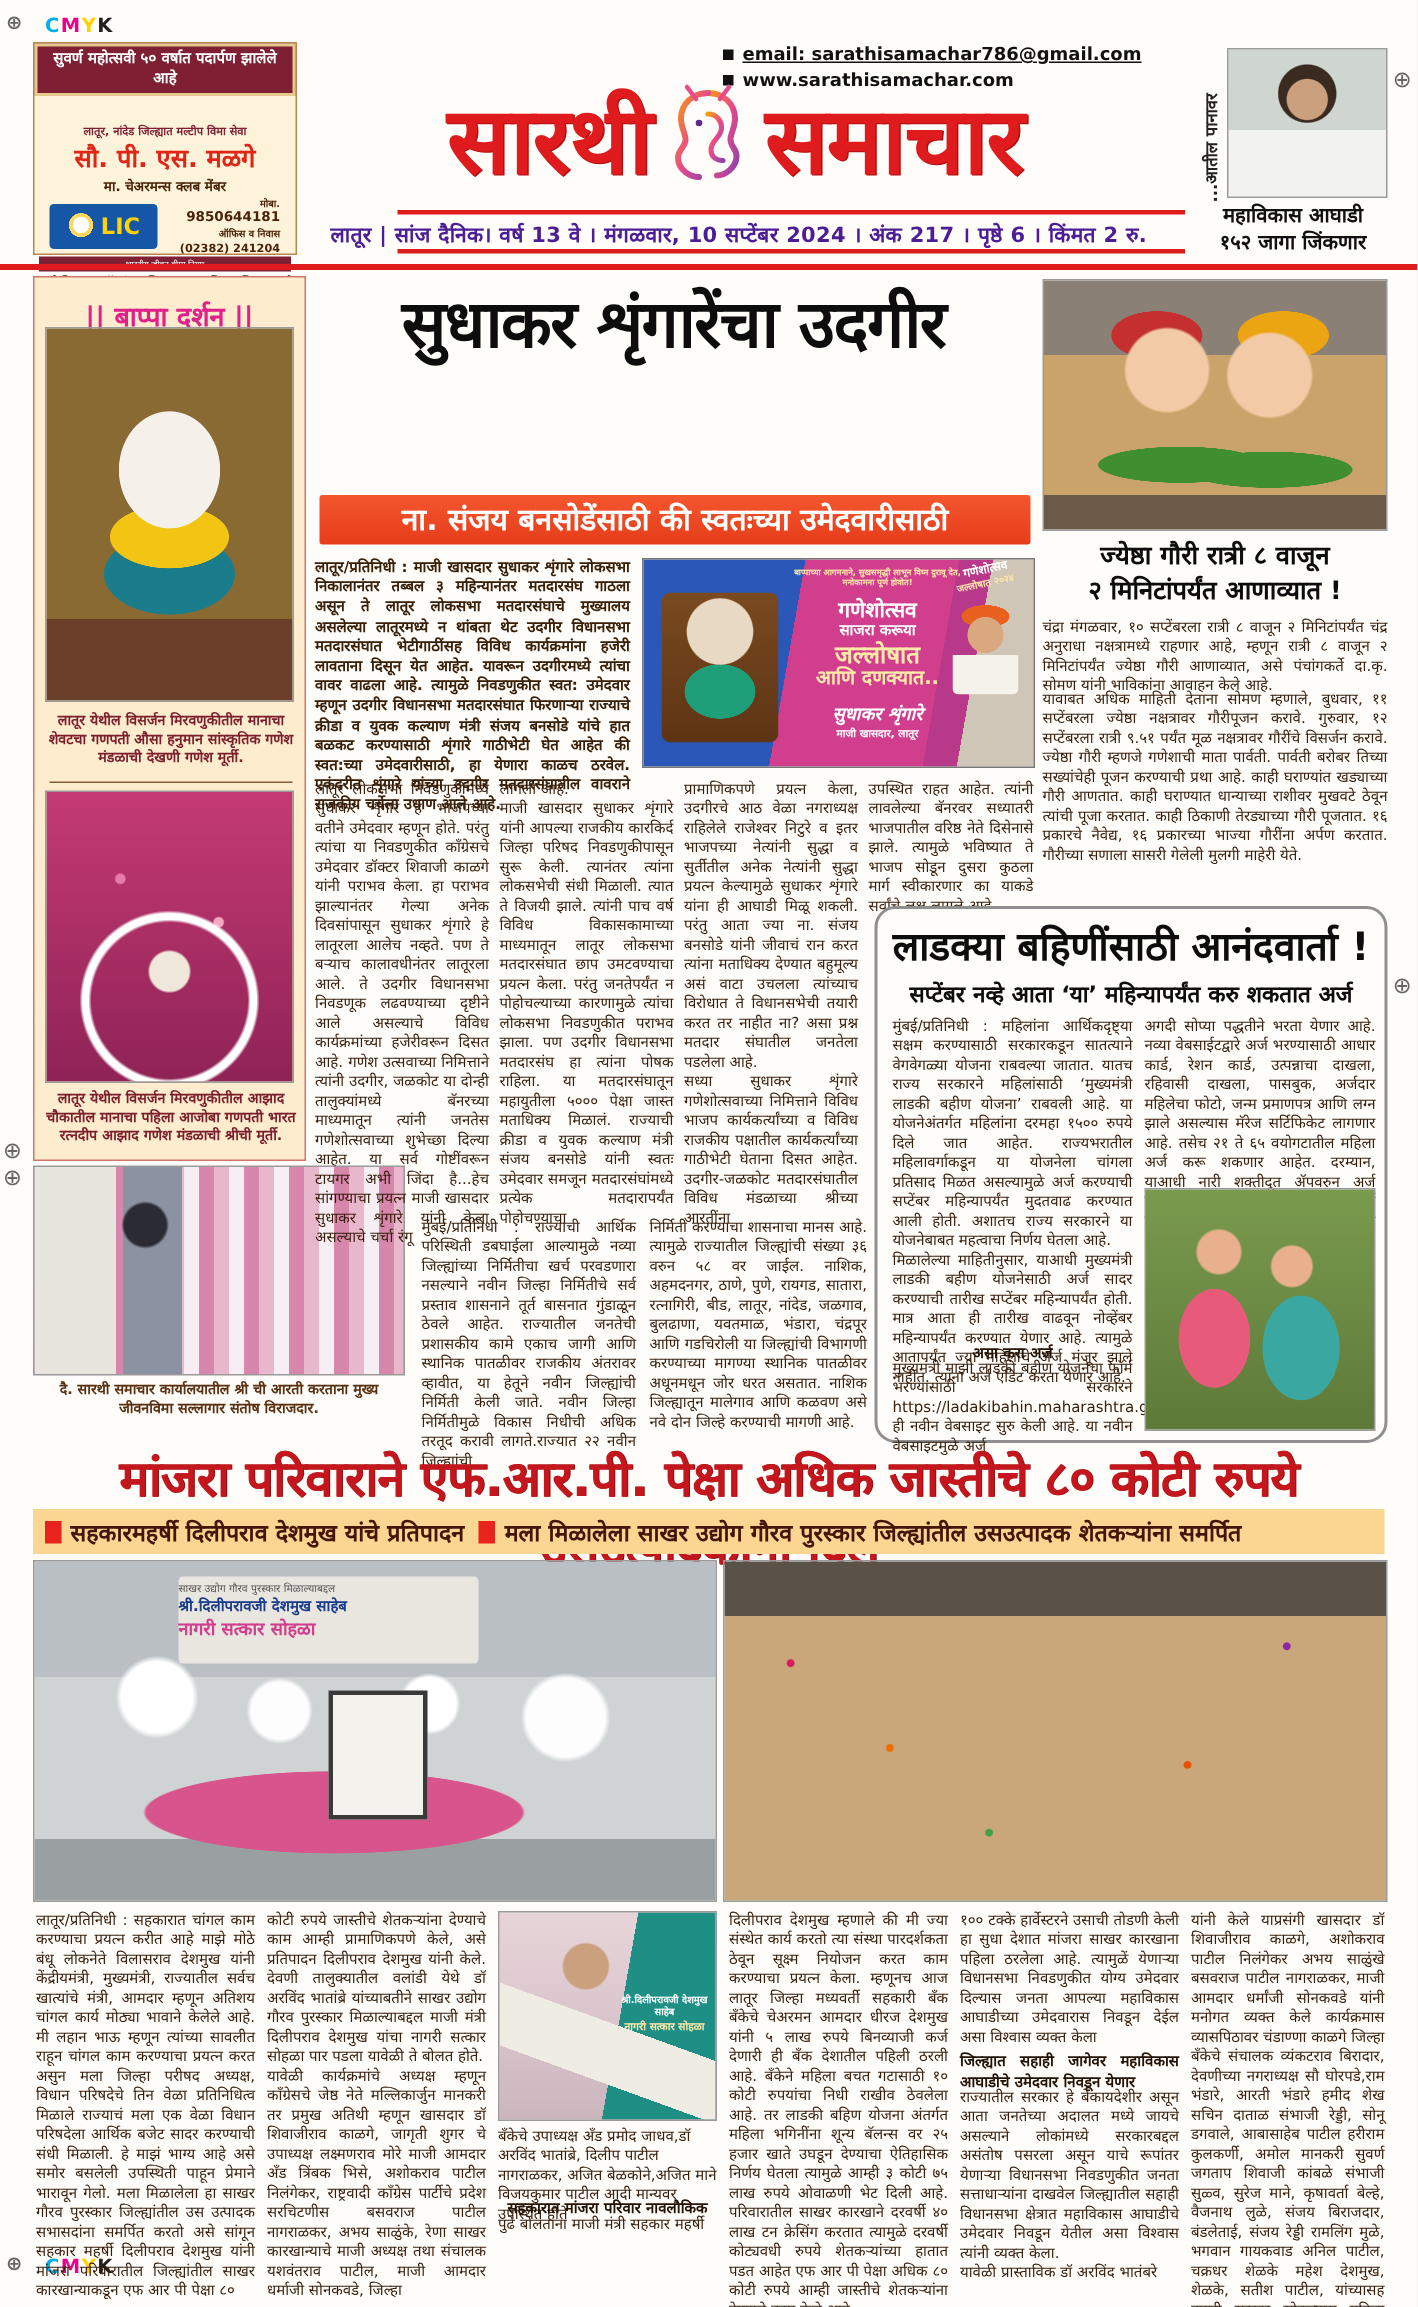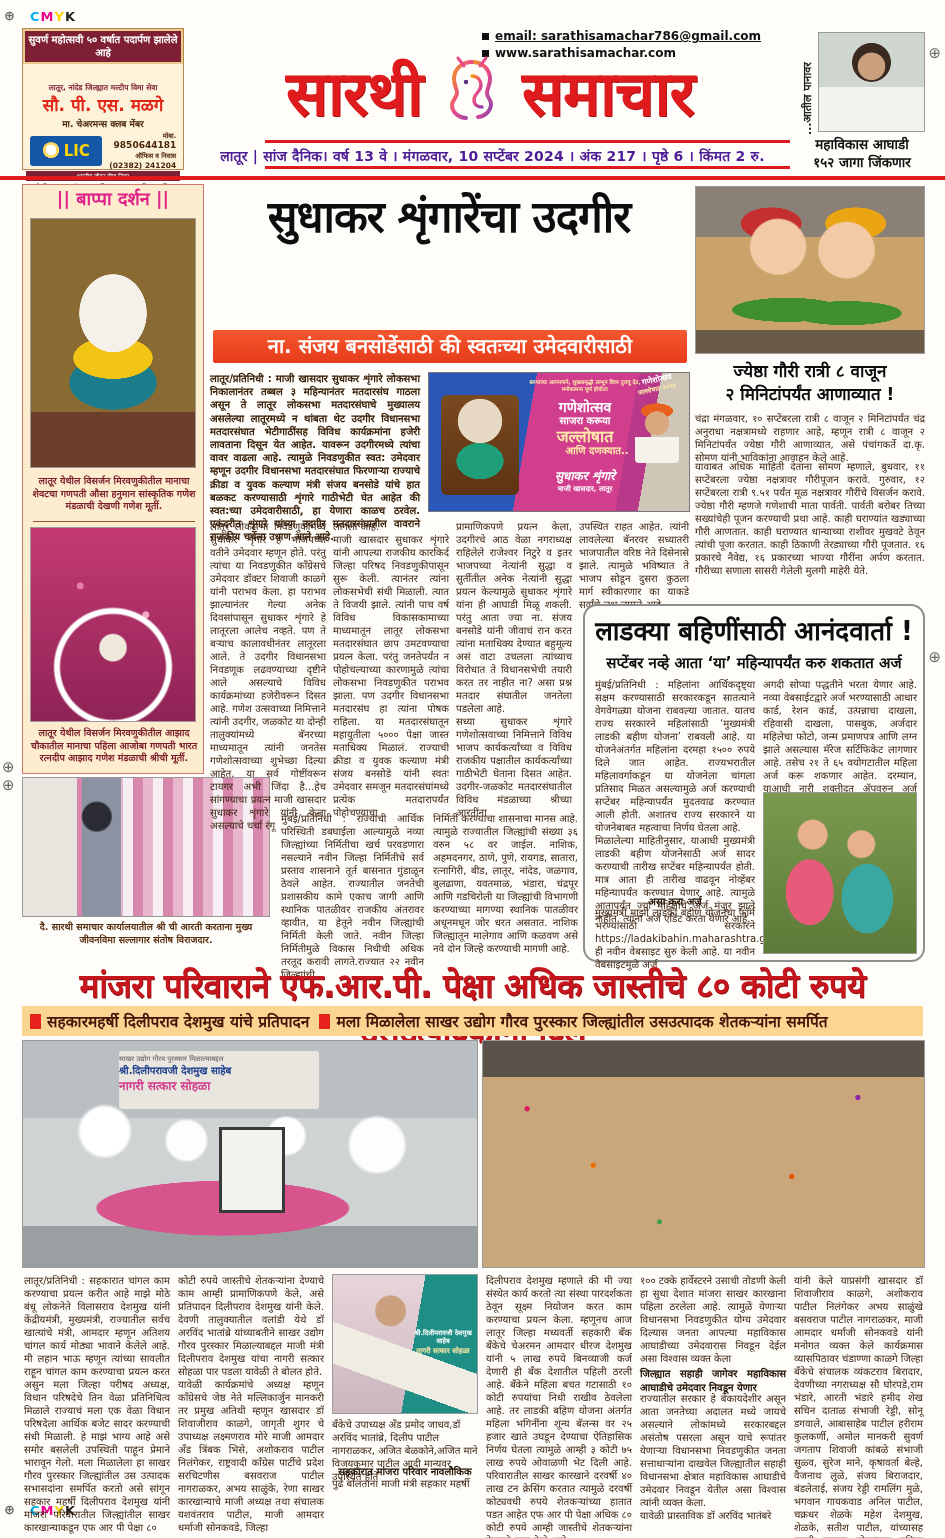--- a/index.html
+++ b/index.html
@@ -20,30 +20,30 @@
 .licbox{width:72px;height:30px;background:#1557a6;border-radius:3px;display:flex;align-items:center;justify-content:center;gap:4px}
 .licbox .emb{width:18px;height:18px;border-radius:50%;background:radial-gradient(circle at 50% 45%,#fff 0 40%,#ffd75e 41% 60%,#1557a6 61%)}
 .licbox .lictxt{color:#ffd400;font-weight:900;font-size:15px}
 .licnum{font-size:9px;font-weight:bold;line-height:1.3;text-align:right}
 .licnum .small{font-size:6.5px;font-weight:bold}
 .licstrip{background:#7e1f33;color:#fff;font-size:5.5px;margin:1px 3px;padding:1px}
 .addr{font-size:7.5px;font-weight:normal;line-height:1.35;margin-top:2px;color:#4a2408}
 .contact{font-size:12px;font-weight:bold;color:#111;line-height:1.45}
 .contact .sq{display:inline-block;width:7px;height:7px;background:#111;margin-right:6px}
 .contact .em{text-decoration:underline}
-.mast{display:flex;align-items:center;justify-content:center;gap:18px}
+.mast{display:flex;align-items:center;justify-content:center;gap:6px}
 .mast .w{font-weight:900;font-size:62px;color:#e01b1e;letter-spacing:-1px;line-height:1;text-shadow:1px 1px 0 #b01012}
 .redrule{background:#e01b1e}
 .dateline{font-size:14px;font-weight:bold;color:#4c1d95;text-align:center;letter-spacing:.2px}
 .vtext{writing-mode:vertical-rl;transform:rotate(180deg);font-size:11px;font-weight:bold;color:#222}
 .promo-cap{font-size:13.5px;font-weight:900;color:#111;text-align:center;line-height:1.3}
 
 .ph{position:absolute;border:1px solid #9a9a9a;overflow:hidden}
 .bappa{background:#fdeccd;border:1px solid #d0766a}
-.bappa-title{color:#e0218a;font-weight:900;font-size:18px;text-align:center;padding-top:1px}
+.bappa-title{color:#e0218a;font-weight:900;font-size:18px;text-align:center;padding-top:13px}
 .cap{font-size:9.5px;font-weight:bold;color:#7c1f2d;text-align:center;line-height:1.32}
 .cap2{font-size:9.5px;font-weight:bold;color:#5a3012;text-align:center;line-height:1.32}
 
 .h1line{font-weight:900;color:#0d0d0d;font-size:44px;line-height:1.15;text-align:center;letter-spacing:-1px}
 .subbar{background:linear-gradient(180deg,#f4572e,#e63c1a);color:#fff;font-weight:bold;font-size:20px;text-align:center;line-height:33px;border-radius:2px}
 .lead{font-size:10px;font-weight:bold;line-height:1.32;text-align:justify;color:#3a2008;white-space:pre-line}
 .col{font-size:10px;line-height:1.3;text-align:justify;color:#361d0c;white-space:pre-line}
 .h2{font-weight:900;color:#0d0d0d;text-align:center}
 .boxed{border:2px solid #8f8f8f;border-radius:14px;background:#fffdf9}
 .colsub{font-size:10px;font-weight:900;color:#241304;text-align:center}
@@ -64,21 +64,21 @@
   </div>
   <span class="regmark abs" style="right:4px;top:44px">⊕</span>
   <span class="regmark abs" style="left:2px;top:758px">⊕</span>
   <span class="regmark abs" style="left:2px;top:776px">⊕</span>
   <span class="regmark abs" style="right:4px;top:648px">⊕</span>
   <div class="abs cmyk" style="left:30px;top:1500px">
     <span class="regmark abs" style="left:-26px;top:2px">⊕</span>
     <span class="c-c">C</span><span class="c-m">M</span><span class="c-y">Y</span><span class="c-k">K</span>
   </div>
 
-  <div class="abs licad" style="left:22px;top:28px;width:162px;height:142px">
+  <div class="abs licad" style="left:22px;top:28px;width:176px;height:142px">
     <div class="top">सुवर्ण महोत्सवी ५० वर्षात पदार्पण झालेले आहे</div>
     <div class="tiny">लातूर, नांदेड जिल्ह्यात मल्टीप विमा सेवा</div>
     <div class="name">सौ. पी. एस. मळगे</div>
     <div class="memb">मा. चेअरमन्स क्लब मेंबर</div>
     <div class="licrow">
       <div class="licbox">
         <span class="emb"></span>
         <span class="lictxt">LIC</span>
       </div>
       <div class="licnum">
@@ -165,21 +165,21 @@
   <div class="ph" style="left:428px;top:372px;width:262px;height:140px;background:
       linear-gradient(100deg,#2a57b8 0 38%,#d13e8e 38% 74%,#b8388a 74% 82%,#cfc6b8 82%);border:1px solid #777">
     <div class="abs" style="left:12px;top:22px;width:78px;height:100px;background:
         radial-gradient(circle at 50% 26%,#e8d9c4 0 26%,rgba(0,0,0,0) 27%),
         radial-gradient(ellipse 50% 30% at 50% 66%,#1f9e7a 0 60%,rgba(0,0,0,0) 61%),
         linear-gradient(180deg,#7a4a20,#5d3414);border-radius:6px"></div>
     <div class="ovl" style="left:96px;top:6px;width:120px;font-size:5.5px;color:#ffe9a8">बाप्पाच्या आगमनाने, सुखसमृद्धी लाभून विघ्न दुरावू देत, मनोकामना पूर्ण होवोत!</div>
     <div class="ovl" style="left:96px;top:26px;width:120px;font-size:14px">गणेशोत्सव</div>
     <div class="ovl" style="left:96px;top:42px;width:120px;font-size:10px">साजरा करूया</div>
     <div class="ovl" style="left:96px;top:54px;width:120px;font-size:16px;color:#ffe9a8">जल्लोषात</div>
-    <div class="ovl" style="left:108px;top:72px;width:120px;font-size:10px;color:#ffe9a8">आणि दणक्यात..</div>
+    <div class="ovl" style="left:96px;top:72px;width:120px;font-size:13px;color:#ffe9a8">आणि दणक्यात..</div>
     <div class="ovl" style="left:86px;top:96px;width:140px;font-size:12px;font-style:italic">सुधाकर शृंगारे</div>
     <div class="ovl" style="left:86px;top:112px;width:140px;font-size:7px">माजी खासदार, लातूर</div>
     <div class="abs" style="left:206px;top:28px;width:44px;height:62px;background:
         radial-gradient(circle at 50% 36%,#d9a87e 0 26%,rgba(0,0,0,0) 27%),
         radial-gradient(ellipse 60% 20% at 50% 16%,#e8611e 0 60%,rgba(0,0,0,0) 61%),
         linear-gradient(180deg,rgba(0,0,0,0) 0 58%,#f5f2ea 58%);border-radius:4px"></div>
     <div class="ovl" style="left:196px;top:2px;width:64px;font-size:8px;transform:rotate(-12deg);color:#fff">गणेशोत्सव</div>
     <div class="ovl" style="left:196px;top:12px;width:64px;font-size:6.5px;transform:rotate(-12deg);color:#ffe9a8">जल्लोषात २०२४</div>
   </div>
 

